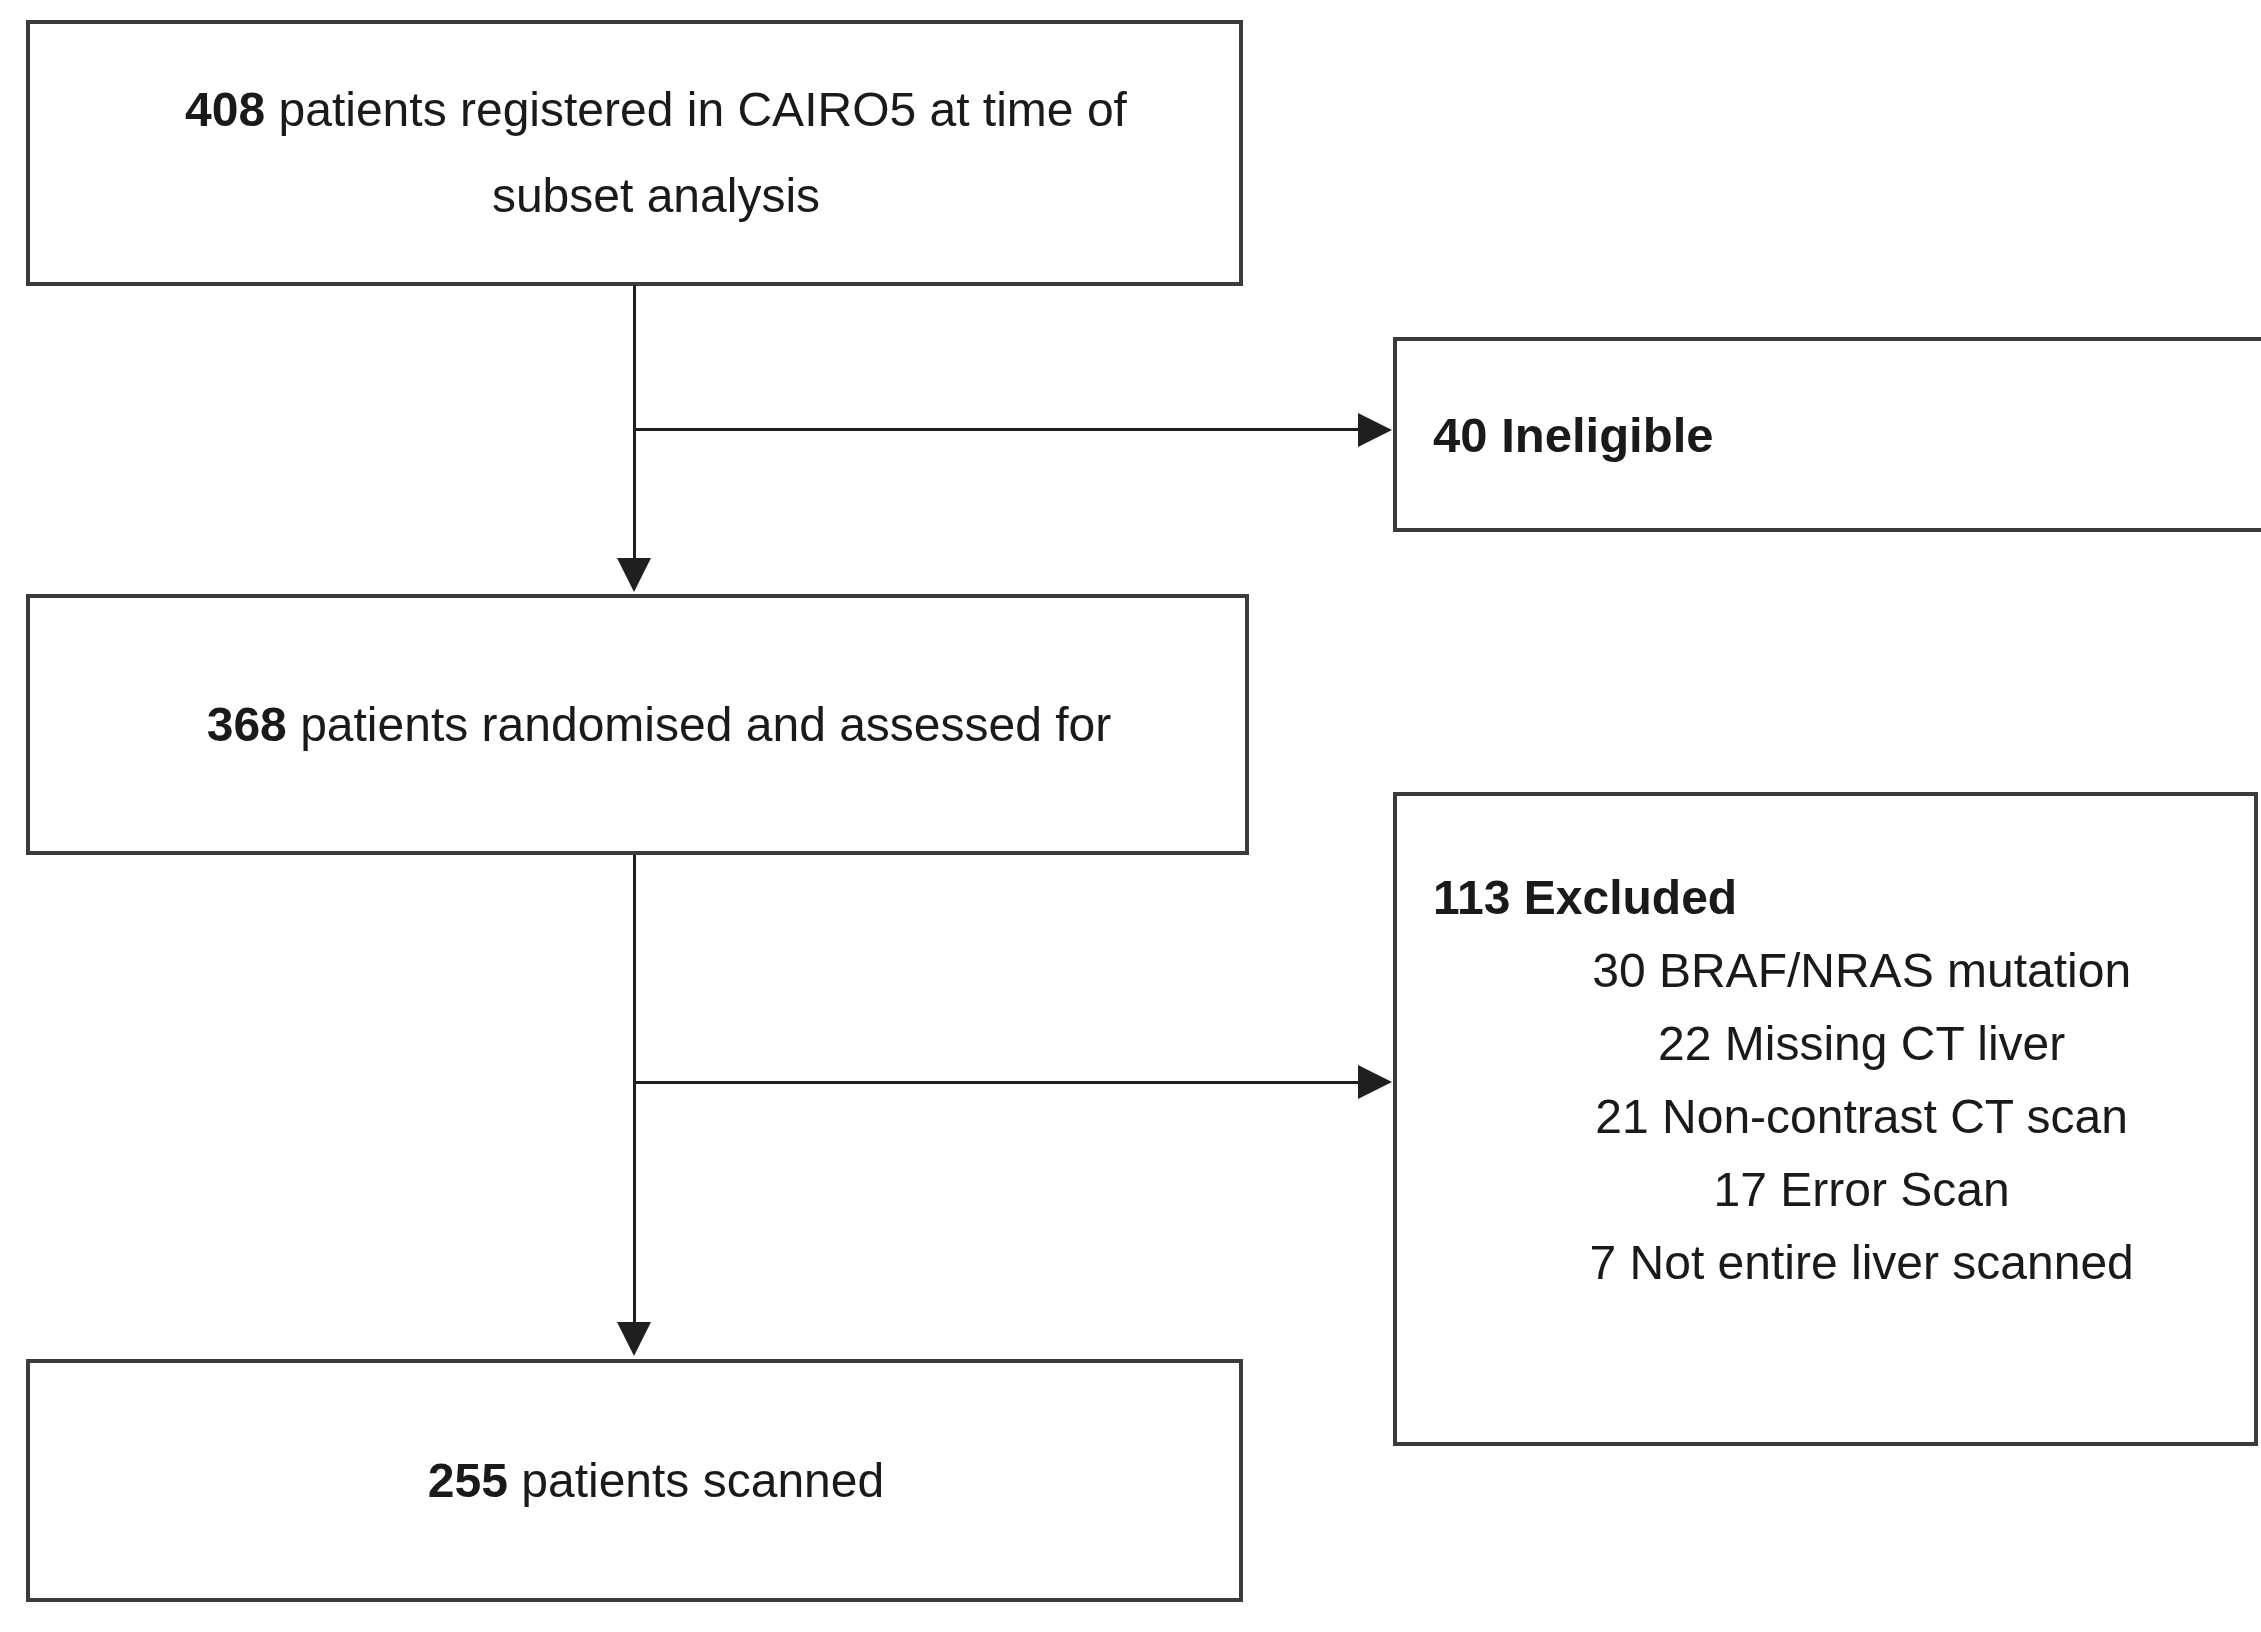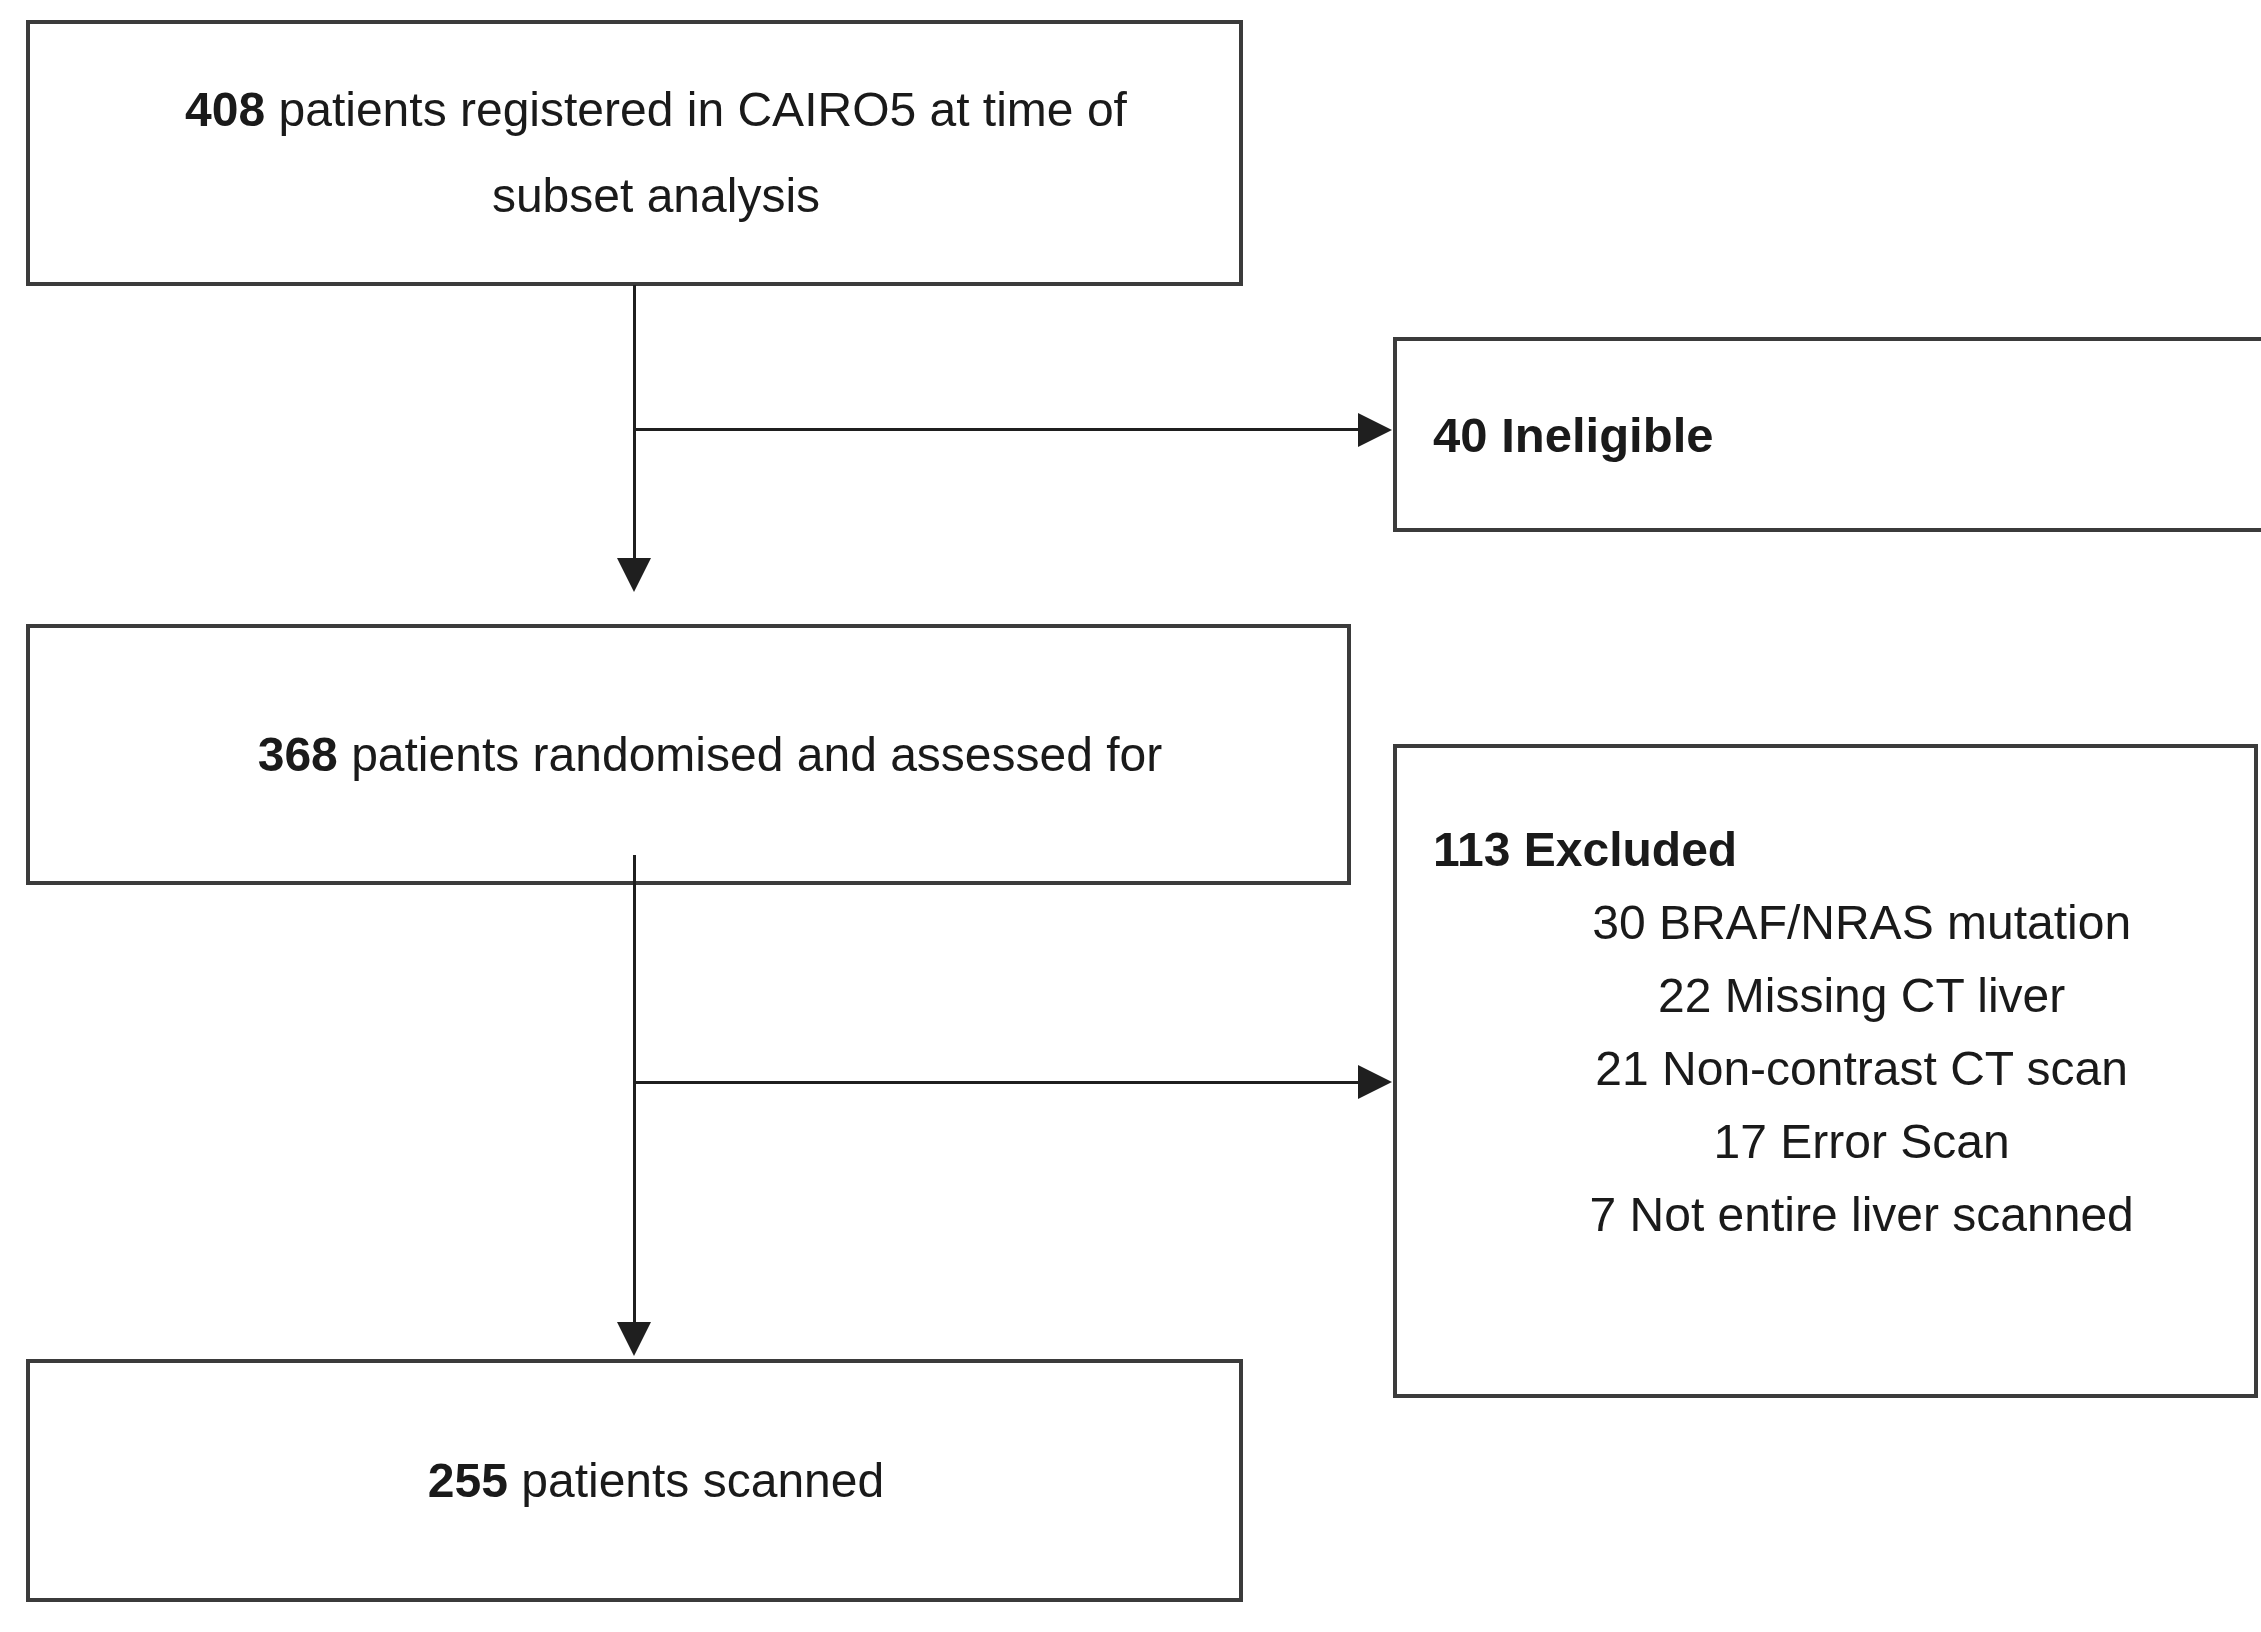--- a/index.html
+++ b/index.html
@@ -35,30 +35,30 @@
 
   
   #box-ineligible {
     left: 1393px; top: 337px; width: 990px; height: 195px;
     display: flex; align-items: center;
     padding-left: 36px;
     font-weight: bold; font-size: 49px;
   }
 
   #box-excluded {
-    left: 1393px; top: 744px; width: 865px; height: 654px;
+    left: 1393px; top: 792px; width: 865px; height: 654px;
     padding: 66px 19.7px 0 36px;
     line-height: 1.52;
   }
   #box-excluded .heading { font-weight: bold; white-space: nowrap; }
   #box-excluded .item { padding-left: 56px; white-space: nowrap; text-align: center; }
 
   
   #box-registered { left: 26px; top: 19.7px;  width: 1217px; height: 266px; }
-  #box-randomised { left: 26px; top: 624px; width: 1325px; height: 261px; }
+  #box-randomised { left: 26px; top: 594px; width: 1223px; height: 261px; }
   #box-included   { left: 26px; top: 1359px; width: 1217px; height: 243px; }
 
   
   .vline { position: absolute; width: 3.3px;  background: var(--line, #1f1f1f); }
   .hline { position: absolute; height: 3.3px; background: var(--line, #1f1f1f); }
 
   .arrow-down {
     position: absolute; width: 0; height: 0;
     border-left: 17px solid transparent;
     border-right: 17px solid transparent;

